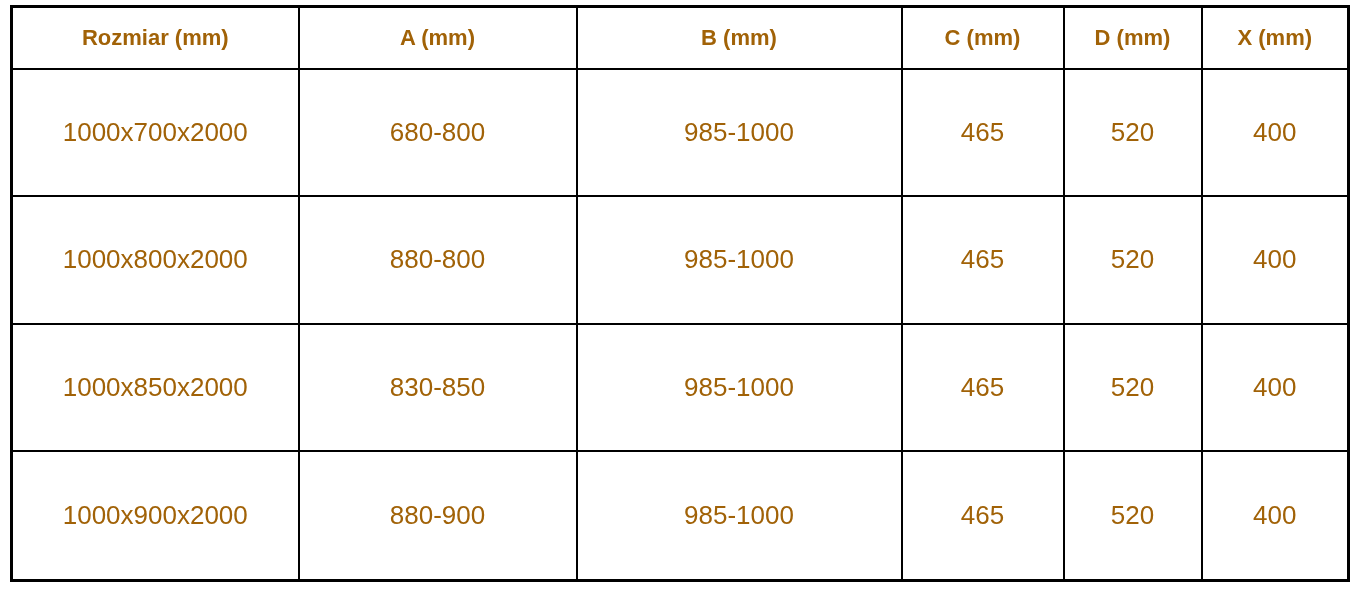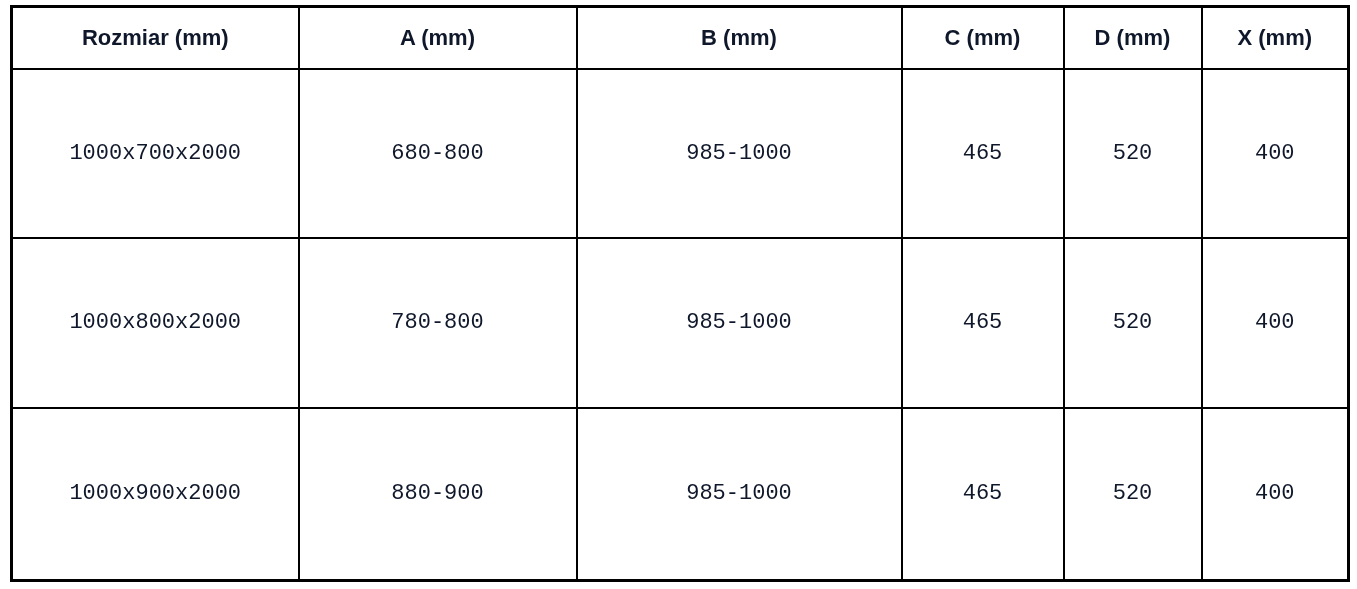--- a/index.html
+++ b/index.html
@@ -24,36 +24,35 @@
     height: 577px;
     border-collapse: collapse;
     table-layout: fixed;
     border: 3px solid #000000;
   }
   table.size-table th,
   table.size-table td {
     border: 2px solid #000000;
     text-align: center;
     vertical-align: middle;
-    color: #0f172a;
+    color: #a16207;
     padding: 0;
     overflow: hidden;
     white-space: nowrap;
   }
   table.size-table thead tr {
     height: 62px;
   }
   table.size-table th {
     font-size: 22px;
     font-weight: 700;
   }
   table.size-table td {
-    font-size: 22px;
+    font-size: 26px;
     font-weight: 400;
-    font-family: Liberation Mono, monospace;
   }
   col.c-rozmiar { width: 287px; }
   col.c-a       { width: 278px; }
   col.c-b       { width: 325px; }
   col.c-c       { width: 162px; }
   col.c-d       { width: 138px; }
   col.c-x       { width: 147px; }
 </style>
 </head>
 <body>
@@ -82,21 +81,29 @@
       <tr>
         <td>1000x700x2000</td>
         <td>680-800</td>
         <td>985-1000</td>
         <td>465</td>
         <td>520</td>
         <td>400</td>
       </tr>
       <tr>
         <td>1000x800x2000</td>
-        <td>780-800</td>
+        <td>880-800</td>
+        <td>985-1000</td>
+        <td>465</td>
+        <td>520</td>
+        <td>400</td>
+      </tr>
+      <tr>
+        <td>1000x850x2000</td>
+        <td>830-850</td>
         <td>985-1000</td>
         <td>465</td>
         <td>520</td>
         <td>400</td>
       </tr>
       <tr>
         <td>1000x900x2000</td>
         <td>880-900</td>
         <td>985-1000</td>
         <td>465</td>

